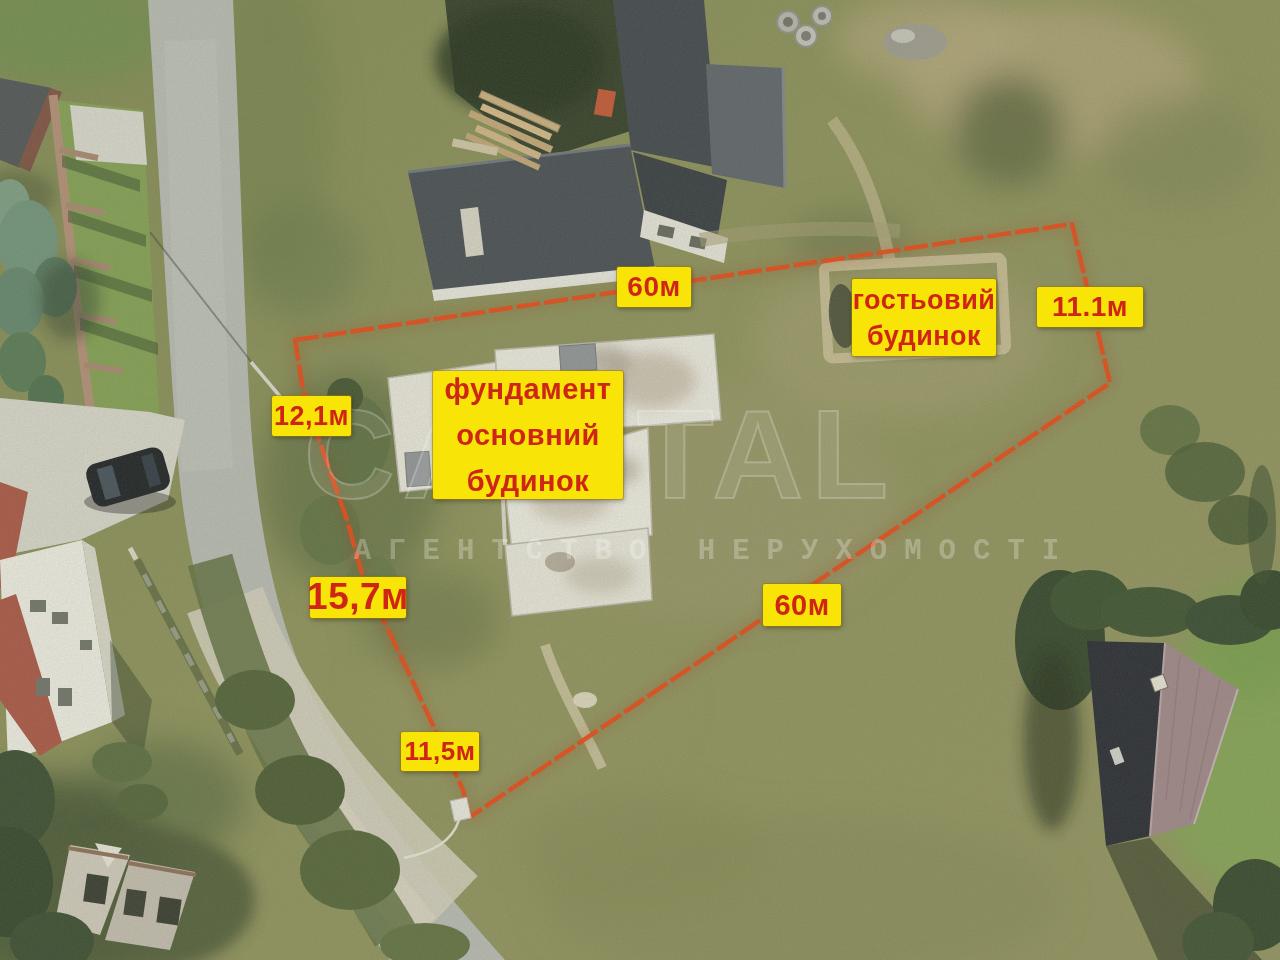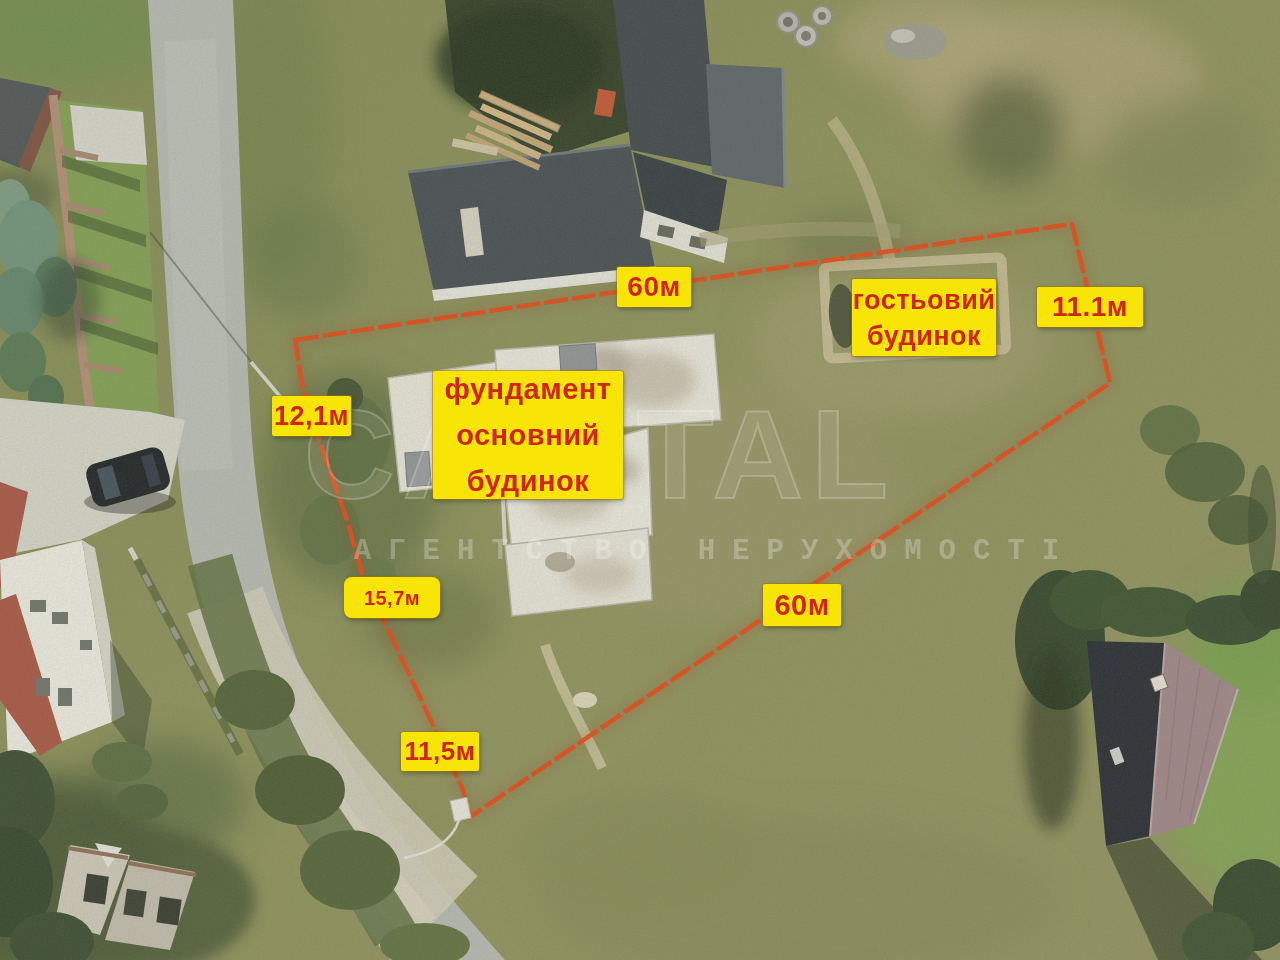--- a/index.html
+++ b/index.html
@@ -20,21 +20,21 @@
     border-radius:2px;
     line-height:1.2;
     letter-spacing:0.5px;
     z-index:30;
   }
   .tag-top60    {left:617px;top:267px;width:74px;height:40px;font-size:28px;}
   .tag-guest    {left:852px;top:279px;width:144px;height:77px;font-size:27px;line-height:36px;}
   .tag-right111 {left:1037px;top:287px;width:106px;height:40px;font-size:28px;text-align:right;}
   .tag-left121  {left:272px;top:396px;width:79px;height:40px;font-size:27px;}
   .tag-found    {left:433px;top:371px;width:190px;height:128px;font-size:29px;line-height:46px;}
-  .tag-left157  {left:344px;top:577px;width:96px;height:41px;font-size:20px;border-radius:8px;}
+  .tag-left157  {left:310px;top:577px;width:96px;height:41px;font-size:37px;}
   .tag-bot60    {left:763px;top:584px;width:78px;height:42px;font-size:29px;}
   .tag-left115  {left:401px;top:732px;width:78px;height:39px;font-size:26px;}
   .wm-brand{
     position:absolute;left:285px;top:384px;width:630px;height:140px;
     display:flex;align-items:center;justify-content:center;
     font-size:126px;font-weight:800;letter-spacing:8px;
     color:rgba(255,255,255,0.07);
     -webkit-text-stroke:2px rgba(255,255,255,0.22);
     z-index:20;pointer-events:none;
   }

